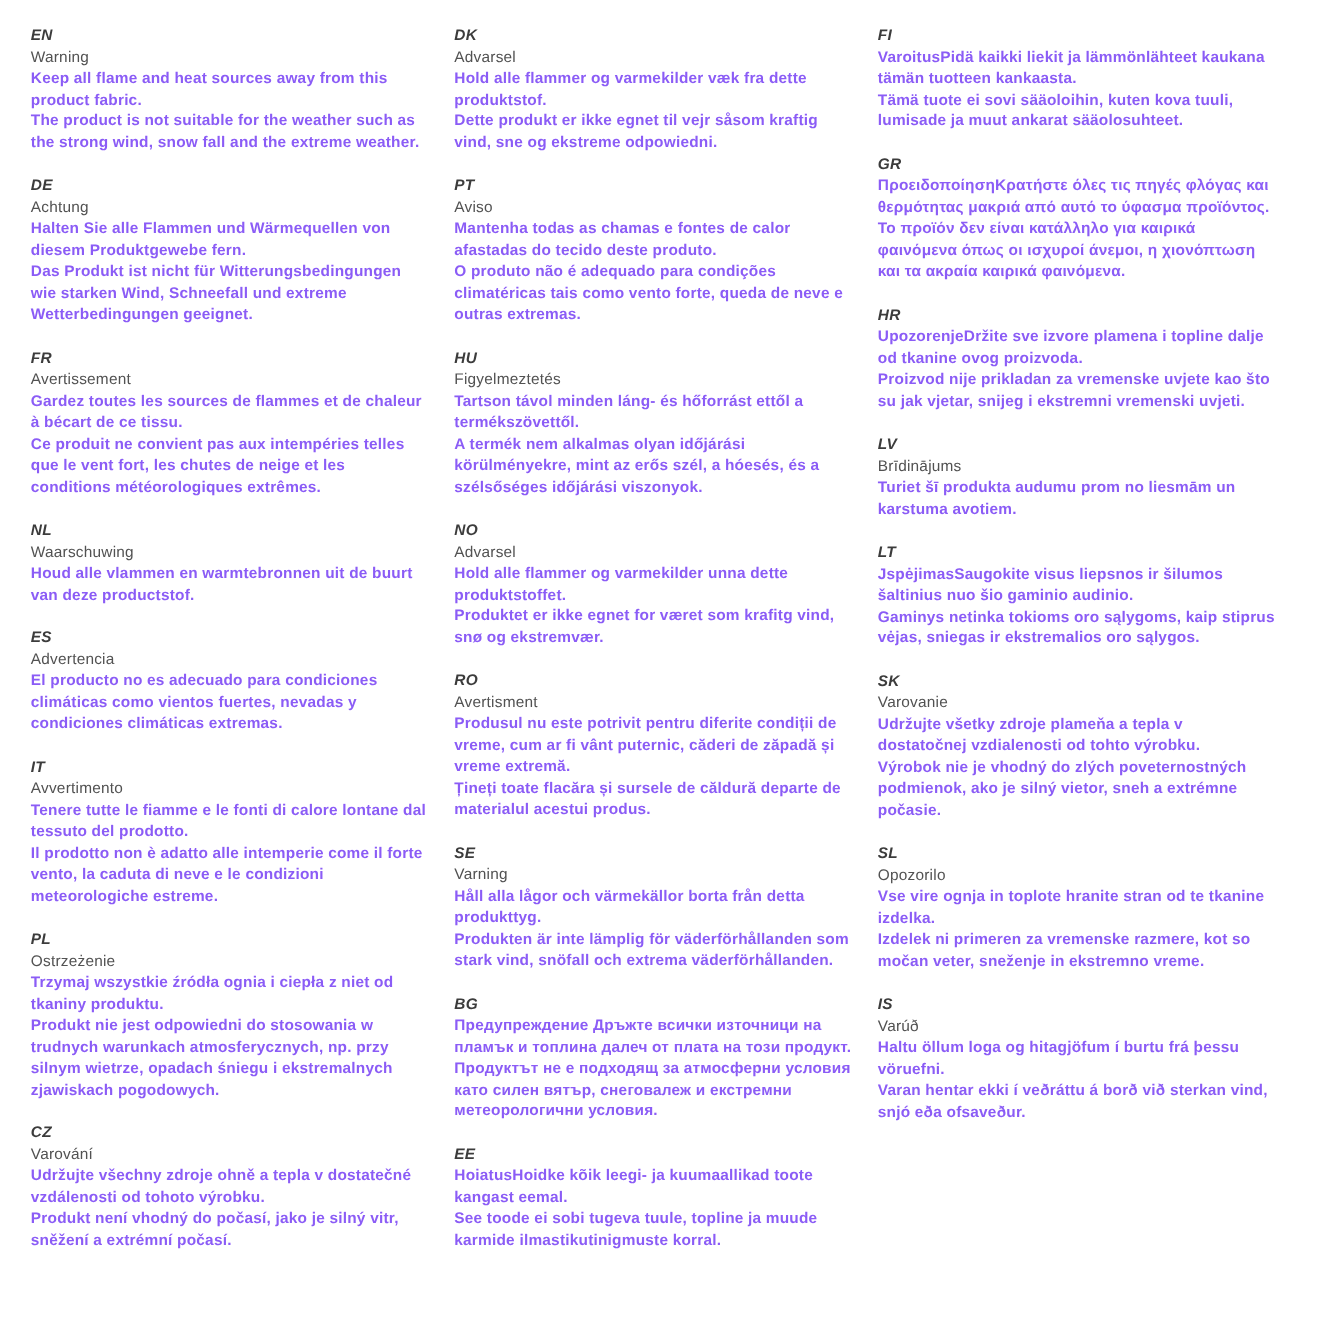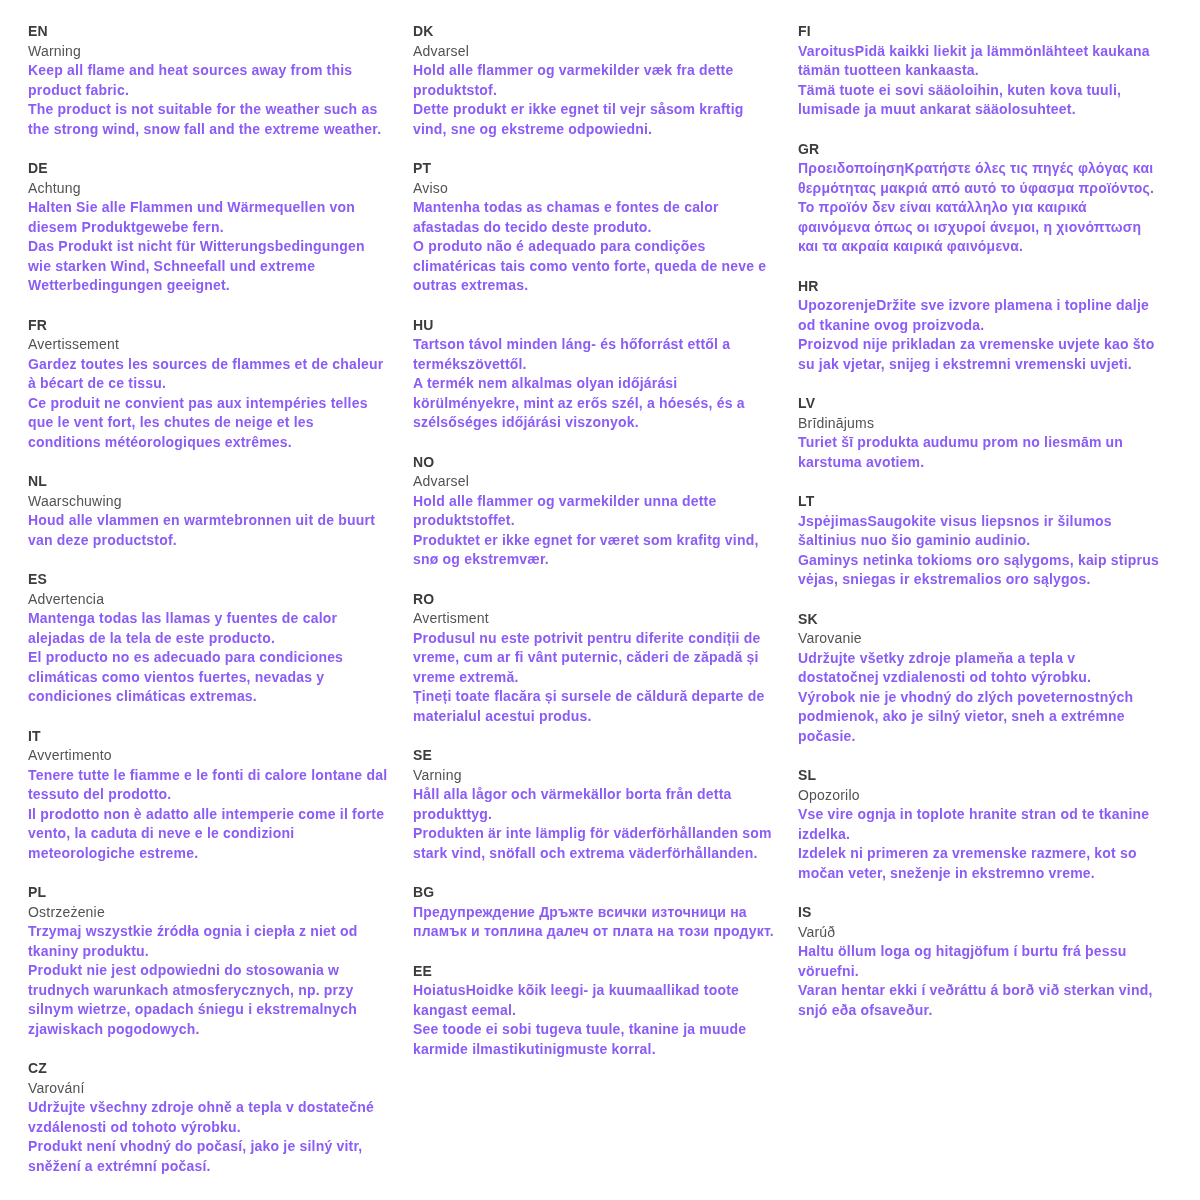--- a/index.html
+++ b/index.html
@@ -23,20 +23,21 @@
   }
   .section {
     margin: 0 0 20px 0;
   }
   .code {
     font-weight: bold;
     color: #3c3c3c;
     font-size: 14px;
     line-height: 19.5px;
     letter-spacing: 0.2px;
+    font-style: italic;
   }
   .title {
     color: #525252;
     font-size: 14px;
     line-height: 19.5px;
     letter-spacing: 0.2px;
   }
   .paragraphs p {
     margin: 0;
     color: #8b5cf6;
@@ -83,21 +84,20 @@
     <div class="title">Waarschuwing</div>
     <div class="paragraphs">
           <p>Houd alle vlammen en warmtebronnen uit de buurt van deze productstof.</p>
         </div>
   </div>
 
   <div class="section">
     <div class="code">ES</div>
     <div class="title">Advertencia</div>
     <div class="paragraphs">
-          <p>Mantenga todas las llamas y fuentes de calor alejadas de la tela de este producto.</p>
           <p>El producto no es adecuado para condiciones climáticas como vientos fuertes, nevadas y condiciones climáticas extremas.</p>
         </div>
   </div>
 
   <div class="section">
     <div class="code">IT</div>
     <div class="title">Avvertimento</div>
     <div class="paragraphs">
           <p>Tenere tutte le fiamme e le fonti di calore lontane dal tessuto del prodotto.</p>
           <p>Il prodotto non è adatto alle intemperie come il forte vento, la caduta di neve e le condizioni meteorologiche estreme.</p>
@@ -136,20 +136,21 @@
     <div class="code">PT</div>
     <div class="title">Aviso</div>
     <div class="paragraphs">
           <p>Mantenha todas as chamas e fontes de calor afastadas do tecido deste produto.</p>
           <p>O produto não é adequado para condições climatéricas tais como vento forte, queda de neve e outras extremas.</p>
         </div>
   </div>
 
   <div class="section">
     <div class="code">HU</div>
+    <div class="title">Figyelmeztetés</div>
     <div class="paragraphs">
           <p>Tartson távol minden láng- és hőforrást ettől a termékszövettől.</p>
           <p>A termék nem alkalmas olyan időjárási körülményekre, mint az erős szél, a hóesés, és a szélsőséges időjárási viszonyok.</p>
         </div>
   </div>
 
   <div class="section">
     <div class="code">NO</div>
     <div class="title">Advarsel</div>
     <div class="paragraphs">
@@ -174,29 +175,30 @@
           <p>Håll alla lågor och värmekällor borta från detta produkttyg.</p>
           <p>Produkten är inte lämplig för väderförhållanden som stark vind, snöfall och extrema väderförhållanden.</p>
         </div>
   </div>
 
   <div class="section">
     <div class="code">BG</div>
 
     <div class="paragraphs">
           <p>Предупреждение Дръжте всички източници на пламък и топлина далеч от плата на този продукт.</p>
+          <p>Продуктът не е подходящ за атмосферни условия като силен вятър, снеговалеж и екстремни метеорологични условия.</p>
         </div>
   </div>
 
   <div class="section">
     <div class="code">EE</div>
 
     <div class="paragraphs">
           <p>HoiatusHoidke kõik leegi- ja kuumaallikad toote kangast eemal.</p>
-          <p>See toode ei sobi tugeva tuule, tkanine ja muude karmide ilmastikutinigmuste korral.</p>
+          <p>See toode ei sobi tugeva tuule, topline ja muude karmide ilmastikutinigmuste korral.</p>
         </div>
   </div>
 </div>
   <div class="col">
   <div class="section">
     <div class="code">FI</div>
 
     <div class="paragraphs">
           <p>VaroitusPidä kaikki liekit ja lämmönlähteet kaukana tämän tuotteen kankaasta.</p>
           <p>Tämä tuote ei sovi sääoloihin, kuten kova tuuli, lumisade ja muut ankarat sääolosuhteet.</p>

